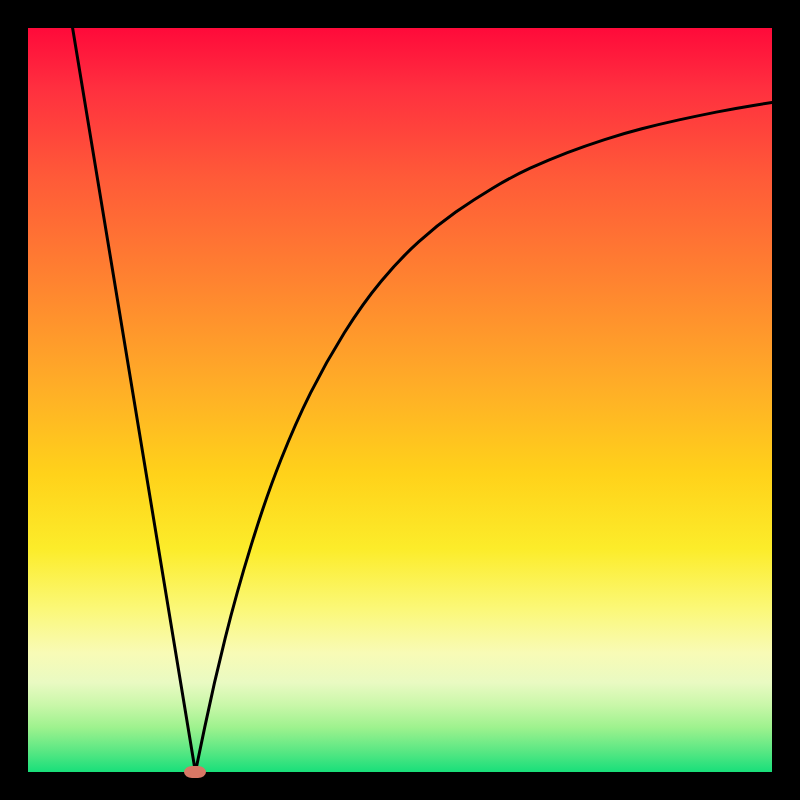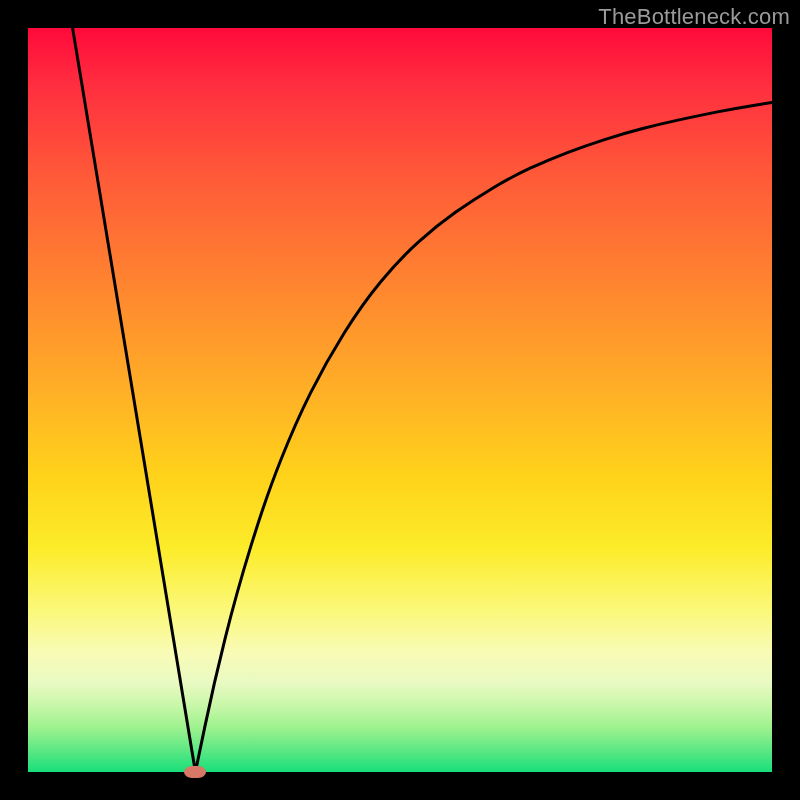--- a/index.html
+++ b/index.html
@@ -67,21 +67,20 @@
     height: 12px;
     background: #d77765;
     border-radius: 8px / 6px;
     transform: translate(-50%, -50%);
   }
 </style>
 </head>
 <body>
 
 <div class="frame">
-  <div class="watermark">TheBottleneck.com</div>
 
   <div class="plot-area">
     <svg class="curve" viewBox="0 0 744 744" preserveAspectRatio="none">
       <path d="M 44.6 0.0 L 167.4 744.0 Q 167.4 744.0 167.4 744.0 Q 167.4 744.0 176.7 699.4 Q 186.0 654.7 197.2 610.1 Q 208.3 565.4 223.2 517.1 Q 238.1 468.7 253.0 431.5 Q 267.8 394.3 282.7 364.6 Q 297.6 334.8 316.2 305.0 Q 334.8 275.3 353.4 253.0 Q 372.0 230.6 390.6 213.9 Q 409.2 197.2 427.8 184.1 Q 446.4 171.1 465.0 160.0 Q 483.6 148.8 502.2 140.2 Q 520.8 131.7 539.4 124.6 Q 558.0 117.6 576.6 111.6 Q 595.2 105.6 613.8 100.8 Q 632.4 96.0 651.0 91.9 Q 669.6 87.8 688.2 84.1 Q 706.8 80.4 725.4 77.4 T 744.0 74.4" fill="none" stroke="#000" stroke-width="3" stroke-linejoin="round" stroke-linecap="round"></path>
     </svg>
     <div class="minpoint" style="left: 167.4px; top: 744px; background: rgb(215, 119, 101);"></div>
   </div>
 </div>
 
 </body></html>

